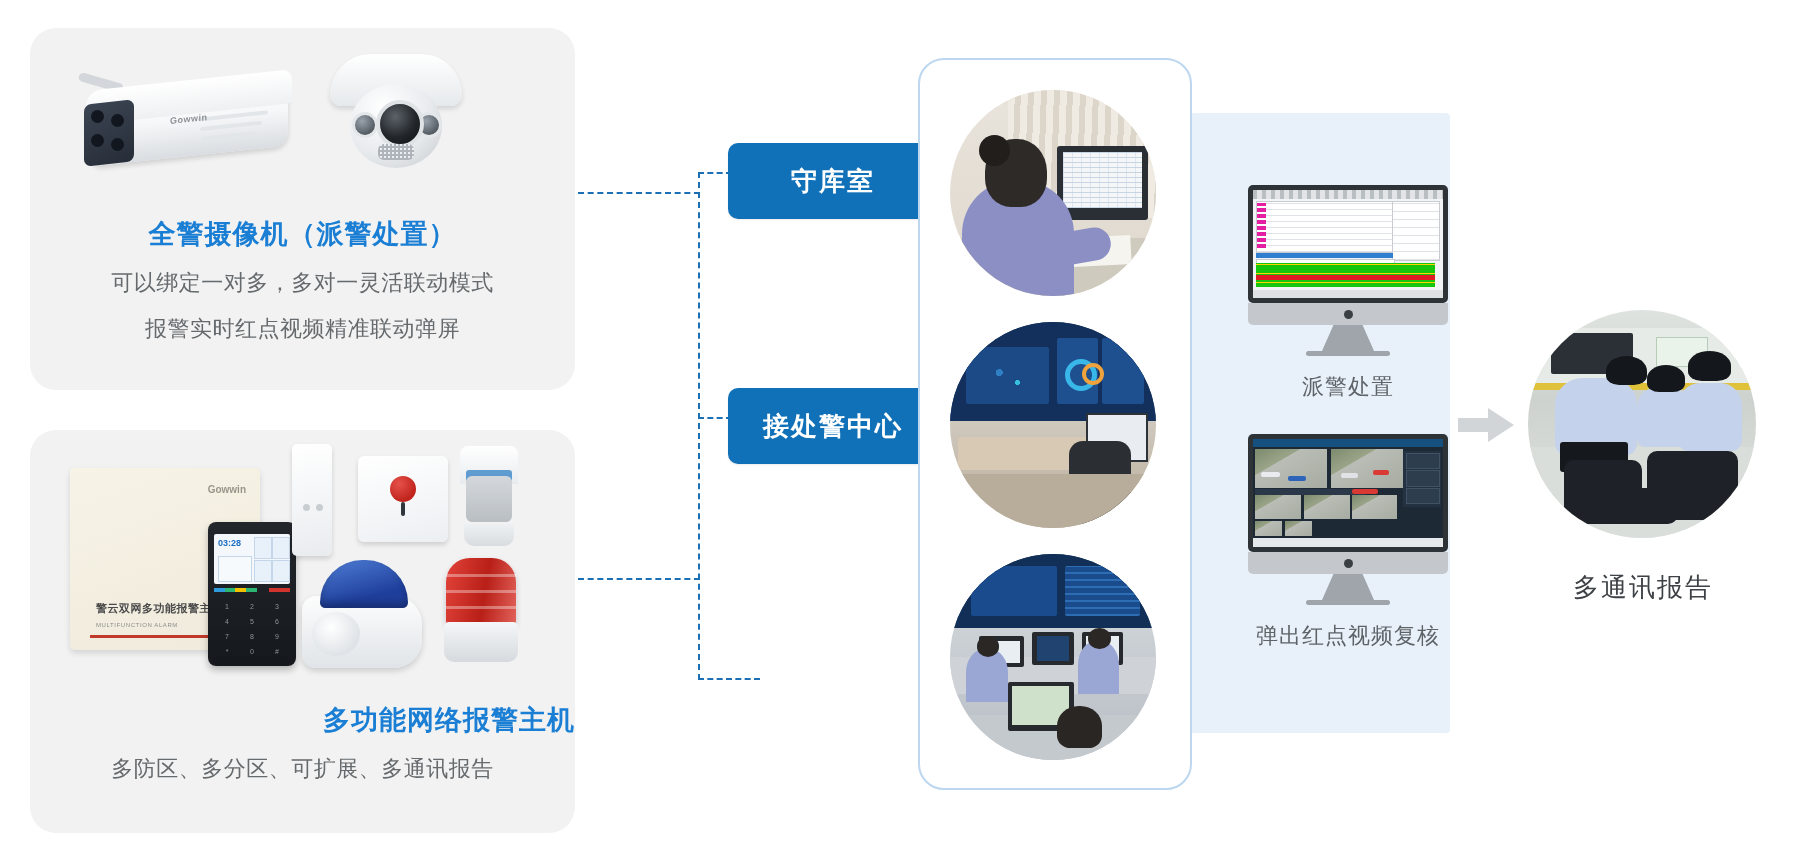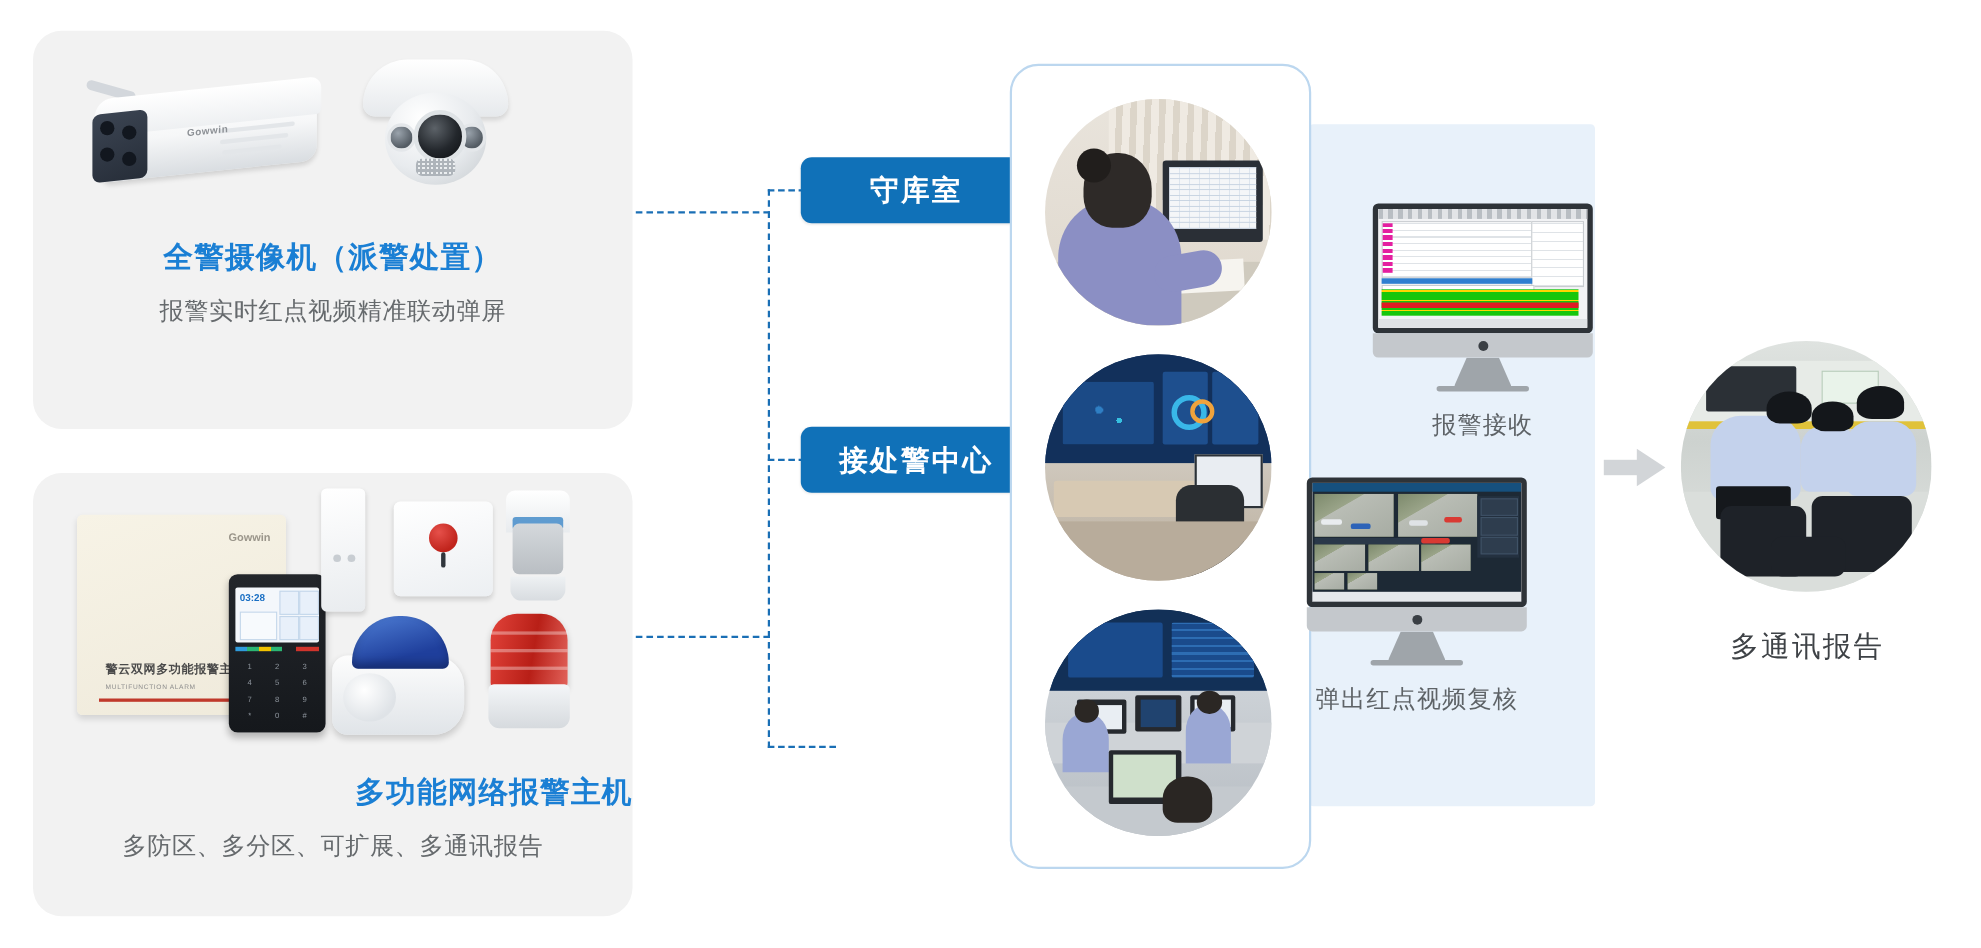--- a/index.html
+++ b/index.html
@@ -193,21 +193,21 @@
   
   .pill{
     position:absolute;
     background:#1071b8;
     border-radius:10px;
     color:#ffffff;
     font-size:26px;
     font-weight:bold;
     display:flex;align-items:center;justify-content:center;
     letter-spacing:2px;
-    width:210px;height:60px;
+    width:210px;height:76px;
     box-shadow:0 1px 2px rgba(0,0,0,.08);
   }
   #pill-1{left:728px;top:143px;}
   #pill-2{left:728px;top:388px;}
   #pill-3{left:728px;top:633px;}
 
   
   .center-frame{
     position:absolute;left:918px;top:58px;width:270px;height:728px;
     border:2px solid #bcd7ef;border-radius:26px;background:#ffffff;
@@ -277,21 +277,21 @@
   .p4-green{position:absolute;left:56%;top:12%;width:22%;height:12%;background:#e9f3ea;border:1px solid #b7cbb9;}
   .p4-floor{position:absolute;left:0;bottom:0;width:100%;height:40%;background:#dadedb;}
   .p4-shirt{position:absolute;background:#c4d2ec;border-radius:34% 34% 16% 16%;}
   .p4-pants{position:absolute;background:#1e2228;border-radius:10px;}
   .p4-cap{position:absolute;background:#14171b;border-radius:50% 50% 32% 32%;}
   .p4-belt{position:absolute;background:#15181c;border-radius:3px;}
 
   
   .monitor{position:absolute;width:200px;}
   #mon-1{left:1248px;top:185px;}
-  #mon-2{left:1188px;top:434px;}
+  #mon-2{left:1248px;top:434px;}
   .mon-bezel{
     width:200px;height:118px;background:#2e3338;border-radius:5px;
     padding:5px;box-sizing:border-box;
   }
   .mon-screen{width:100%;height:100%;overflow:hidden;position:relative;background:#ffffff;}
   .mon-chin{
     width:200px;height:22px;background:#c4c8cc;border-radius:0 0 5px 5px;
     display:flex;align-items:center;justify-content:center;
   }
   .mon-dot{width:9px;height:9px;border-radius:50%;background:#3a3f44;}
@@ -369,20 +369,21 @@
         <div class="dome-base"></div>
         <div class="dome-ball"></div>
         <div class="dome-ir" style="left:22px;top:62px;"></div>
         <div class="dome-ir" style="left:86px;top:62px;"></div>
         <div class="dome-lens"></div>
         <div class="dome-mic"></div>
       </div>
 
     </div>
     <div class="card-title">全警摄像机（派警处置）</div>
+    <div class="card-line">可以绑定一对多，多对一灵活联动模式</div>
     <div class="card-line">报警实时红点视频精准联动弹屏</div>
   </div>
 
   <div class="card" id="card-host">
     <div class="card-media" style="height:258px;">
 
       <div class="host-box">
         <div class="host-brand">Gowwin</div>
         <div class="host-knob" style="top:106px;"></div>
         <div class="host-knob" style="top:134px;right:20px;width:15px;height:15px;background:#b9b3a5;"></div>
@@ -563,21 +564,21 @@
           <div class="ar-red"></div>
           <div class="ar-bot"></div>
         </div>
       </div>
     </div>
     <div class="mon-chin">
         <div class="mon-dot"></div>
       </div>
     <div class="mon-neck"></div>
     <div class="mon-foot"></div>
-    <div class="mon-caption">报警接收</div>
+    <div class="mon-caption">派警处置</div>
   </div>
 
   <div class="monitor" id="mon-2">
     <div class="mon-bezel">
       <div class="mon-screen">
         <div class="vr">
           <div class="vr-top"></div>
           <div class="vr-cell" style="left:2px;top:10px;width:38%;height:36%;">
               <div class="vr-road"></div>
             <div class="vr-car" style="left:8%;top:58%;width:26%;height:14%;background:#e9ecef;"></div>

